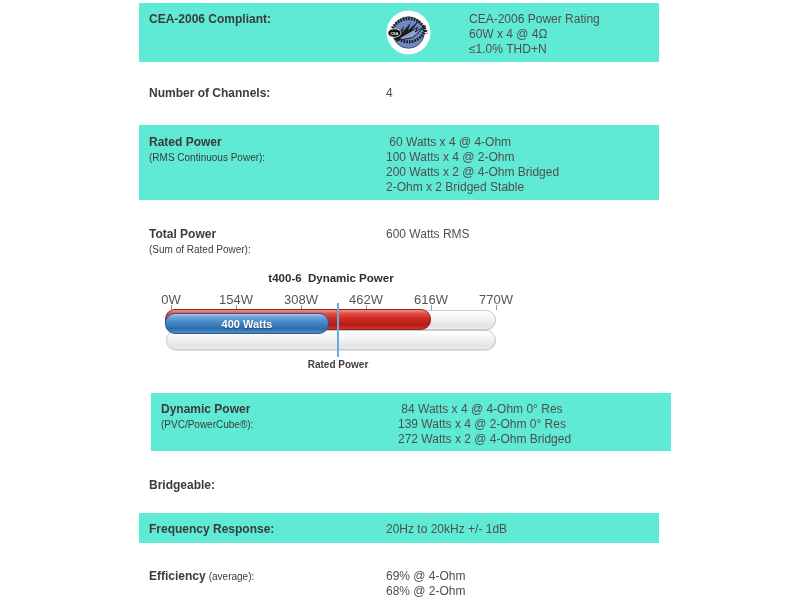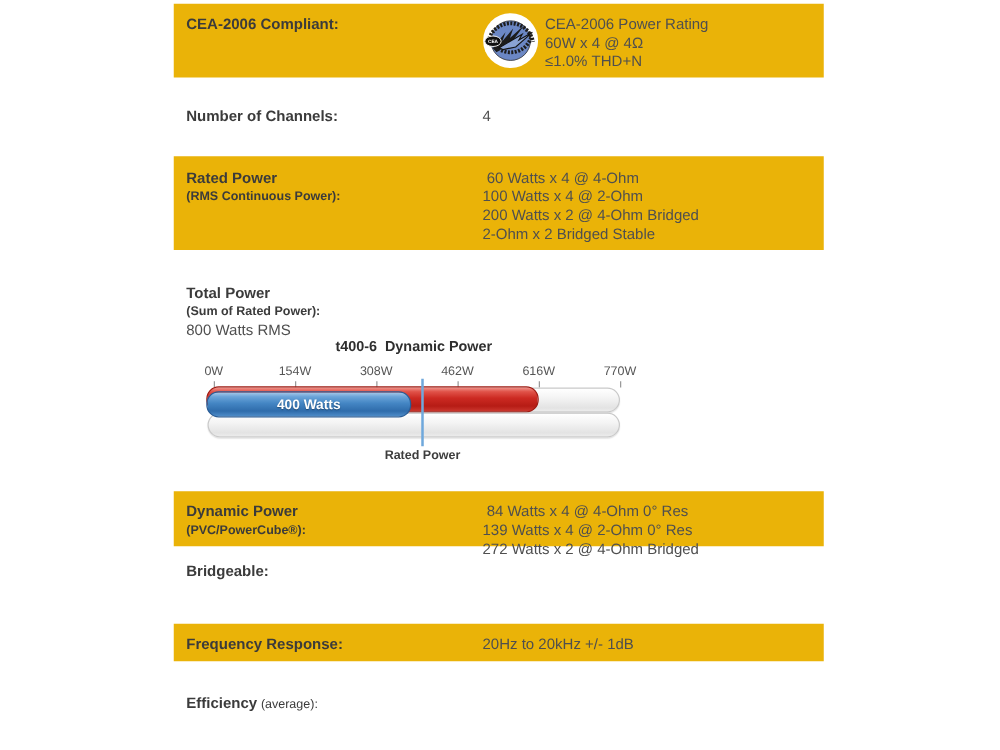--- a/index.html
+++ b/index.html
@@ -3,43 +3,43 @@
 <meta charset="utf-8">
 <style>
   * { margin:0; padding:0; box-sizing:border-box; }
   html,body { background:#ffffff; }
   .page {
     position:relative; width:800px; height:600px; background:#ffffff;
     font-family:"Liberation Sans","DejaVu Sans",sans-serif; overflow:hidden;
   }
   .spec { position:absolute; left:139px; top:0; width:520px; }
   .row { display:flex; padding-left:10px; width:520px; }
-  .row.gray { background:#eab308; }
+  .row.gray { background:#5eead4; }
   .lbl { width:237px; flex:none; color:#3b3b3b; font-size:12px; font-weight:bold; line-height:15px; }
-  .lbl .sub { display:block; font-size:10px; font-weight:bold; color:#3b3b3b; }
+  .lbl .sub { display:block; font-size:10px; font-weight:normal; color:#3b3b3b; }
   .lbl .subin { font-size:10px; font-weight:normal; margin-left:3px; }
-  .val { flex:1; color:#4f4f4f; font-size:12px; line-height:15px; }
+  .val { flex:1; color:#4f4f4f; font-size:12px; line-height:15px;gap:33px; }
   .multi { white-space:pre; }
   .withicon { display:flex; align-items:flex-start; }
   .badge { flex:none; margin-top:-2px; margin-right:5px; }
 
   .r1 { margin-top:3px; height:59px; padding-top:9px; }
   .r2 { height:63px; padding-top:24px; }
   .r3 { height:75px; padding-top:10px; }
-  .r4 { height:65px; padding-top:27px;flex-direction:column; }
+  .r4 { height:65px; padding-top:27px; }
   .chart { position:relative; height:128px; width:520px; }
-  .r5 { height:44px; padding-top:9px; }
-  .r6 { height:62px; padding-top:13px; }
+  .r5 { height:58px; padding-top:9px;margin-left:12px; }
+  .r6 { height:62px; padding-top:27px; }
   .r7 { height:30px; padding-top:9px; }
   .r8 { height:56px; padding-top:26px; }
 
   .chart-title { position:absolute; left:27px; top:7px; width:330px; text-align:center;
                  font-size:11.5px; font-weight:bold; color:#2e2e2e; white-space:pre; }
   .tick-label { position:absolute; top:27px; transform:translateX(-50%);
-                font-size:10px; color:#555; }
+                font-size:13px; color:#555; }
   .tick { position:absolute; top:40px; width:1px; height:5px; background:#9a9a9a; }
   .track { position:absolute; left:27px; width:330px; height:20px; border-radius:10px;
            border:1px solid #c9c9c9;
            background:linear-gradient(180deg,#ffffff 0%,#f4f4f4 40%,#e3e3e3 85%,#ececec 100%);
            box-shadow:0 1px 1px rgba(0,0,0,0.12); }
   .bar { position:absolute; left:26px; height:21px; border-radius:10px;
          text-align:center; line-height:21px; font-size:11px; font-weight:bold; color:#ffffff;
          text-shadow:0 1px 1px rgba(0,0,0,0.35); }
   .bar.red  { border:1px solid #9e1c14;
          background:linear-gradient(180deg,#f0948b 0%,#e05248 18%,#cc2a22 45%,#b61c15 78%,#cb372e 100%); }
@@ -88,21 +88,21 @@
 100 Watts x 4 @ 2-Ohm
 200 Watts x 2 @ 4-Ohm Bridged
 2-Ohm x 2 Bridged Stable</div>
     </div>
 
     <div class="row r4">
       <div class="lbl">
         <span>Total Power</span>
         <span class="sub">(Sum of Rated Power):</span>
       </div>
-      <div class="val">800 Watts RMS</div>
+      <div class="val">600 Watts RMS</div>
     </div>
 
     <div class="chart">
       <div class="chart-title">t400-6  Dynamic Power</div>
 
       <div class="tick-label" style="left:32px">0W</div>
       <div class="tick-label" style="left:97px">154W</div>
       <div class="tick-label" style="left:162px">308W</div>
       <div class="tick-label" style="left:227px">462W</div>
       <div class="tick-label" style="left:292px">616W</div>
@@ -145,16 +145,18 @@
 
     <div class="row gray r7">
       <div class="lbl">Frequency Response:</div>
       <div class="val">20Hz to 20kHz +/- 1dB</div>
     </div>
 
     <div class="row r8">
       <div class="lbl">
         <span>Efficiency</span><span class="subin">(average):</span>
       </div>
+      <div class="val multi">69% @ 4-Ohm
+68% @ 2-Ohm</div>
     </div>
 
   </div>
 </div>
 
 </body></html>

